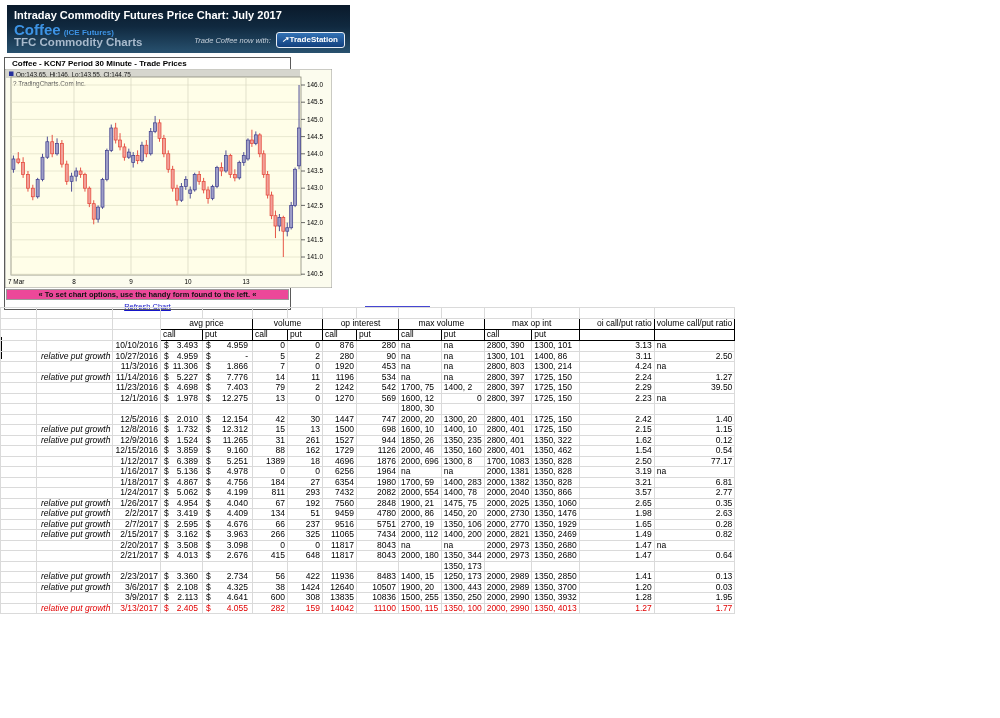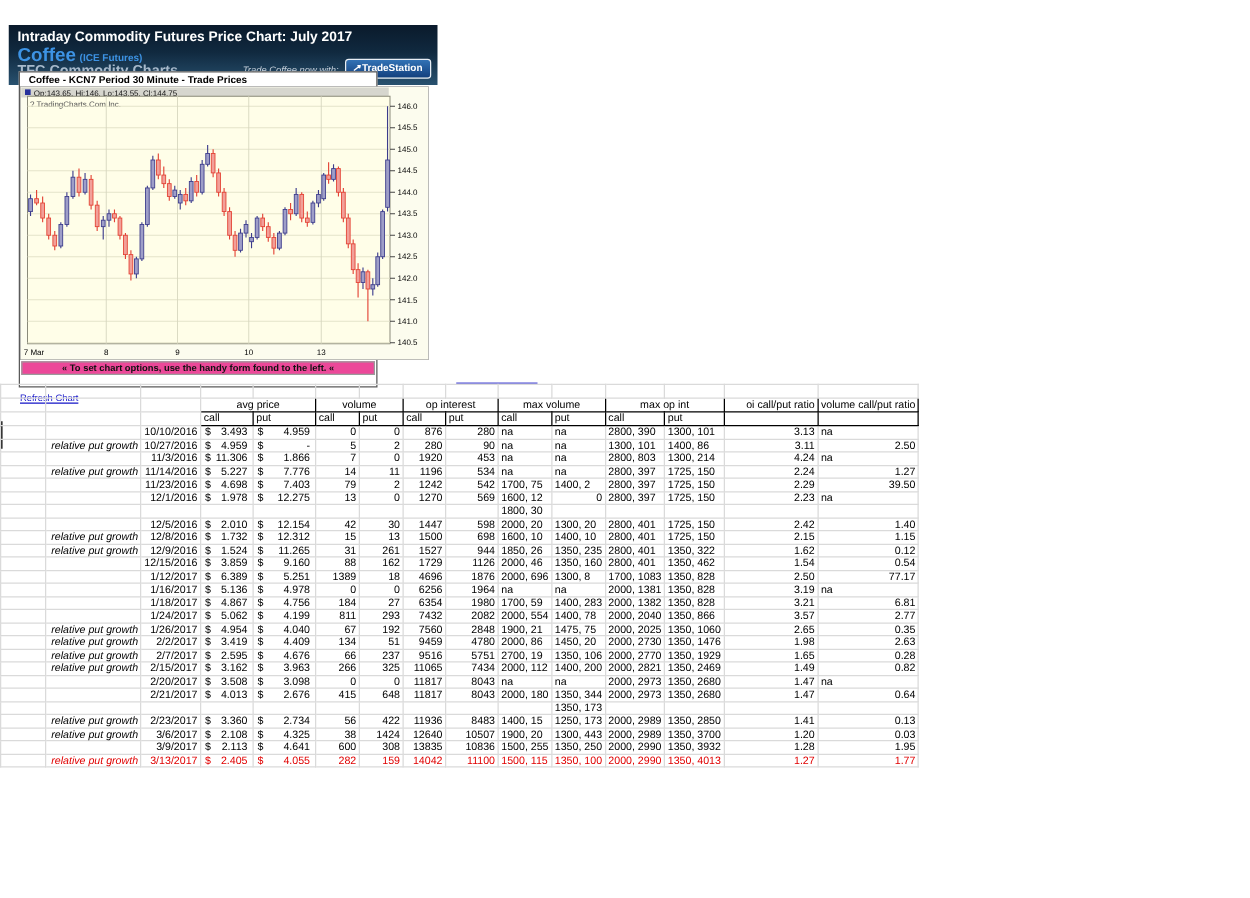--- a/index.html
+++ b/index.html
@@ -1,42 +1,42 @@
 <!DOCTYPE html>
 <html><head>
 <meta charset="utf-8">
 <style>
   html,body{margin:0;padding:0;}
   body{width:1000px;height:718px;background:#FFFFFF;position:relative;overflow:hidden;
        font-family:"Liberation Sans",sans-serif;-webkit-font-smoothing:antialiased;}
 
   
-  #masthead{position:absolute;left:7px;top:20px;width:343px;height:48px;
+  #masthead{position:absolute;left:7px;top:5px;width:343px;height:48px;
     background:linear-gradient(180deg,#0A1A2B 0%,#10293F 45%,#28516F 100%);text-align:right;}
   .m-line1{position:absolute;left:7px;top:4px;font-size:11px;font-weight:bold;color:#FFFFFF;white-space:nowrap;}
   .m-line2{position:absolute;left:7px;top:16px;white-space:nowrap;}
   .m-symbol{font-size:15px;font-weight:bold;color:#3D93E4;}
   .m-symbol-sub{font-size:8px;font-weight:bold;color:#3D93E4;margin-left:3px;}
   .m-line3{position:absolute;left:7px;bottom:5px;font-size:11.5px;font-weight:bold;color:#A8BACC;white-space:nowrap;}
   .m-right{position:absolute;right:5px;bottom:5px;display:flex;align-items:center;gap:5px;}
   .trade-prompt{font-size:7.5px;color:#C5CFDA;white-space:nowrap;font-style:italic;}
   .ts-btn{font-size:8px;font-weight:bold;color:#FFFFFF;background:linear-gradient(#3272B5,#12407E);
     border:1px solid #E8EEF5;border-radius:3px;padding:2px 6px 3px 5px;white-space:nowrap;cursor:pointer;}
   .ts-logo{font-style:italic;font-size:8px;margin-right:1px;}
 
   
-  #chartbox{position:absolute;left:15px;top:57px;width:287px;height:253px;background:#FFFFFF;
+  #chartbox{position:absolute;left:4px;top:57px;width:287px;height:253px;background:#FFFFFF;
     border:1px solid #5A5A5A;box-sizing:border-box;}
   #chart-title{font-size:8px;font-weight:bold;color:#000;padding:1px 0 0 7px;height:10px;line-height:9px;white-space:nowrap;}
   #price-svg{display:block;margin:0;}
   #optbar{position:absolute;left:1px;right:1px;top:231px;height:11px;background:#ec4899;
     border:1px solid #9A9A9A;box-sizing:border-box;text-align:center;
     font-size:7.5px;font-weight:bold;color:#111;line-height:9px;white-space:nowrap;}
-  #refresh-link{position:absolute;left:0;right:0;top:244px;font-size:7.5px;
-    color:#1515C8;text-decoration:underline;cursor:pointer;margin-top:12px;}
+  #refresh-link{position:absolute;left:0;right:0;top:244px;text-align:center;font-size:7.5px;
+    color:#1515C8;text-decoration:underline;cursor:pointer;}
 
   
   #artifact-line{position:absolute;left:365px;top:306px;width:65px;height:1px;background:#4646D2;}
   #row-select-bar{position:absolute;left:0;top:337px;width:2px;height:22px;background:#000;}
 
   
   #sheet{position:absolute;left:0;top:307px;}
   #sheet table{border-collapse:collapse;table-layout:fixed;font-size:8.5px;color:#000;}
   #sheet td,#sheet th{padding:0 2px;height:9.4px;line-height:9.5px;border:1px solid #DADADA;
     font-weight:normal;white-space:nowrap;overflow:visible;box-sizing:content-box;}
@@ -519,21 +519,21 @@
           </td>
           <td class="ac">
             <span class="acct">
               <span>$</span>
               <span>12.154</span>
             </span>
           </td>
           <td class="num">42</td>
           <td class="num">30</td>
           <td class="num">1447</td>
-          <td class="num">598</td>
+          <td class="num">747</td>
           <td class="ltx">2000, 20</td>
           <td class="ltx">1300, 20</td>
           <td class="ltx">2800, 401</td>
           <td class="ltx">1725, 150</td>
           <td class="num">2.42</td>
           <td class="num">1.40</td>
         </tr>
         <tr class="data">
           <td></td>
           <td class="lab">relative put growth</td>

